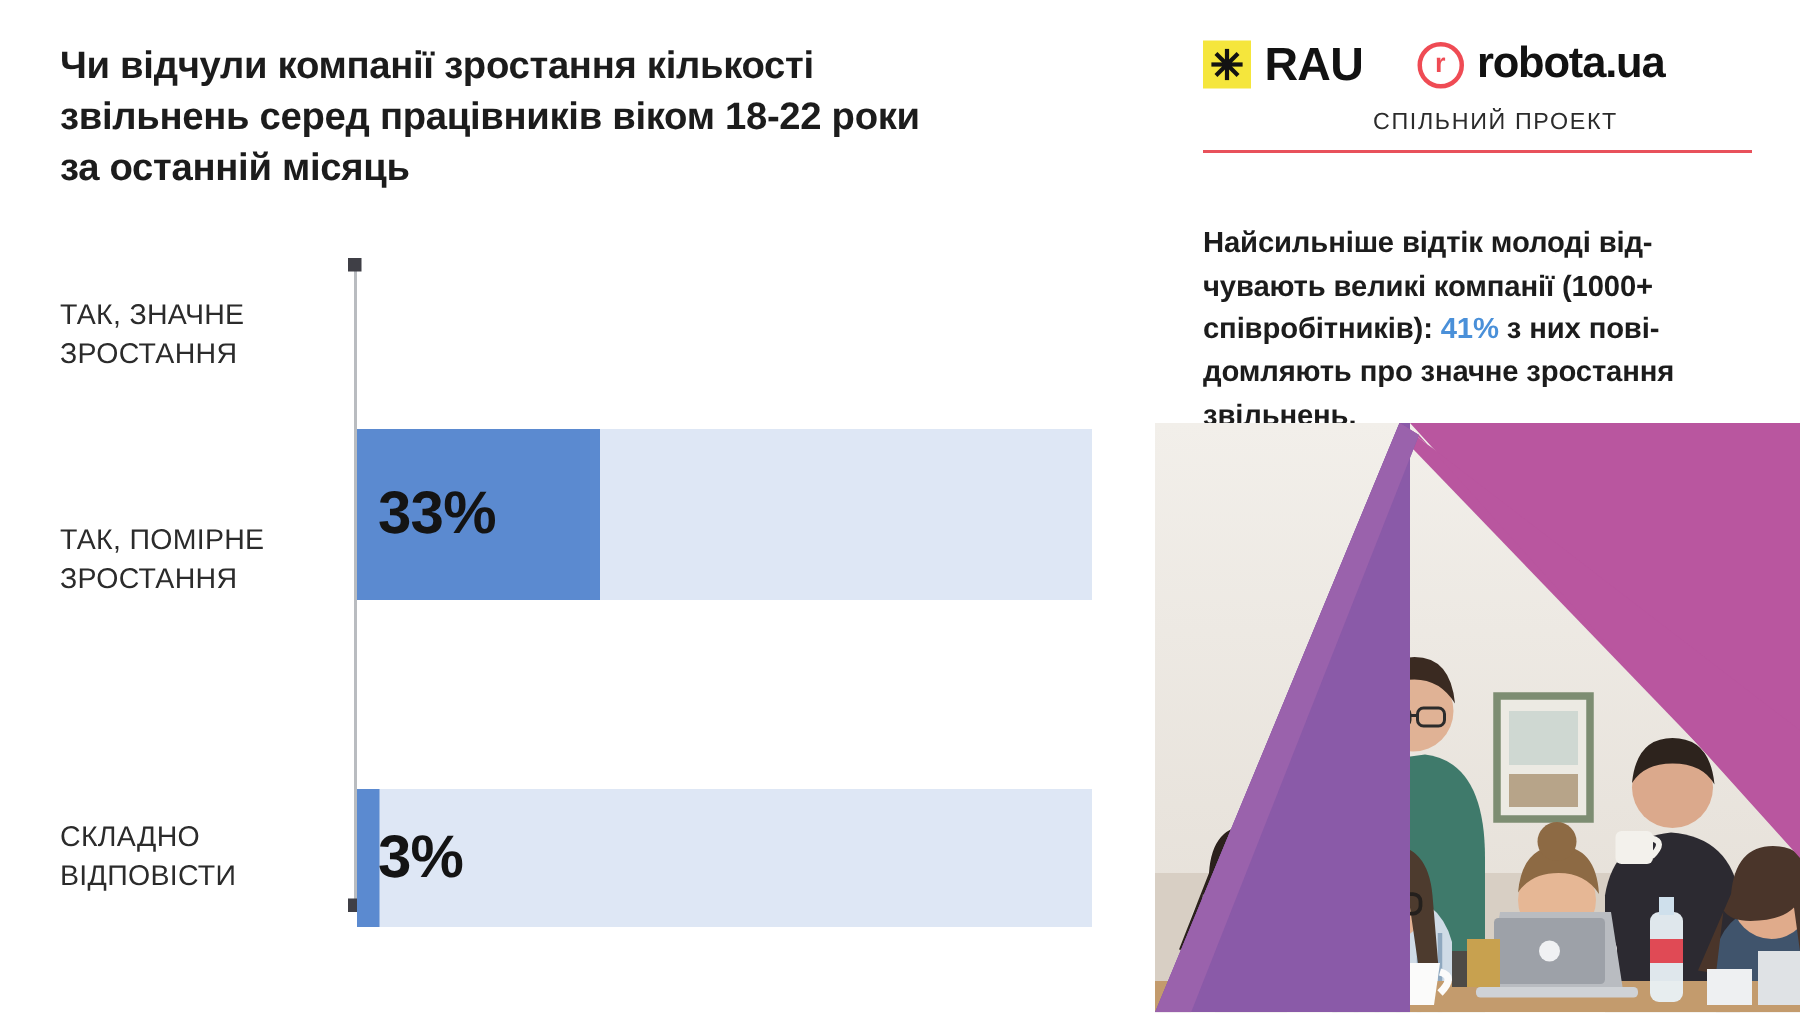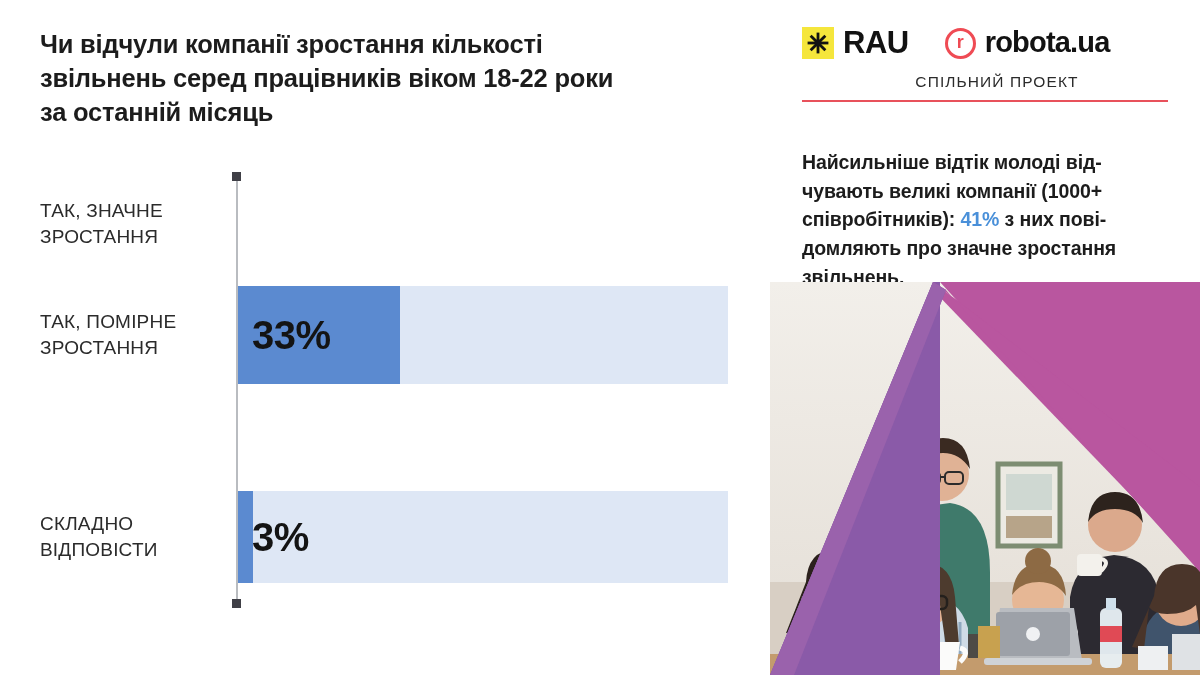--- a/index.html
+++ b/index.html
@@ -215,29 +215,29 @@
 
     <div id="chart">
       <div id="axis-line"></div>
       <div class="axis-handle" id="axis-handle-top"></div>
       <div class="axis-handle" id="axis-handle-bottom"></div>
 
     <div class="bar-row" style="top: 0px; height: 96px;">
           <div class="bar-label">ТАК, ЗНАЧНЕ
 ЗРОСТАННЯ</div>
         </div>
-        <div class="bar-row" style="top: 110px; height: 98px;">
+        <div class="bar-row" style="top: 110px; height: 114px; align-items: flex-end;">
           <div class="bar-label">ТАК, ПОМІРНЕ
 ЗРОСТАННЯ</div>
           <div class="bar-track" style="background: rgb(222, 231, 245); padding-left: 29px;">
             <div class="bar-fill" style="width: 33%; background: rgb(91, 138, 208);"></div>
             <div class="bar-value">33%</div>
           </div>
         </div>
-        <div class="bar-row" style="top: 315px; height: 92px;">
+        <div class="bar-row" style="top: 350px; height: 92px;">
           <div class="bar-label">СКЛАДНО
 ВІДПОВІСТИ</div>
           <div class="bar-track" style="background: rgb(222, 231, 245);">
             <div class="bar-fill" style="width: 3%; background: rgb(91, 138, 208);"></div>
             <div class="bar-value">3%</div>
           </div>
         </div>
       </div>
   </div>
 

